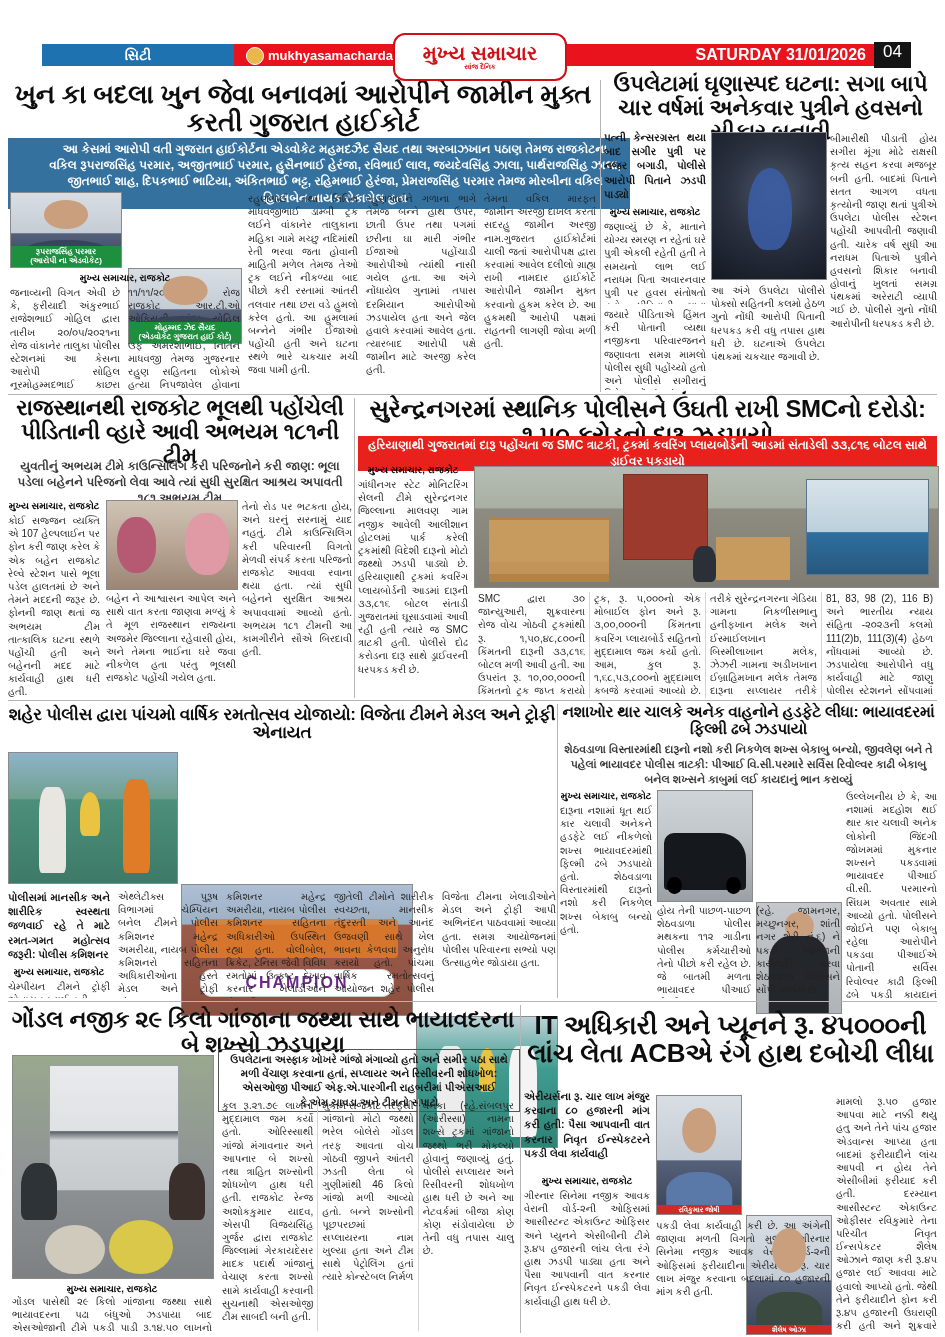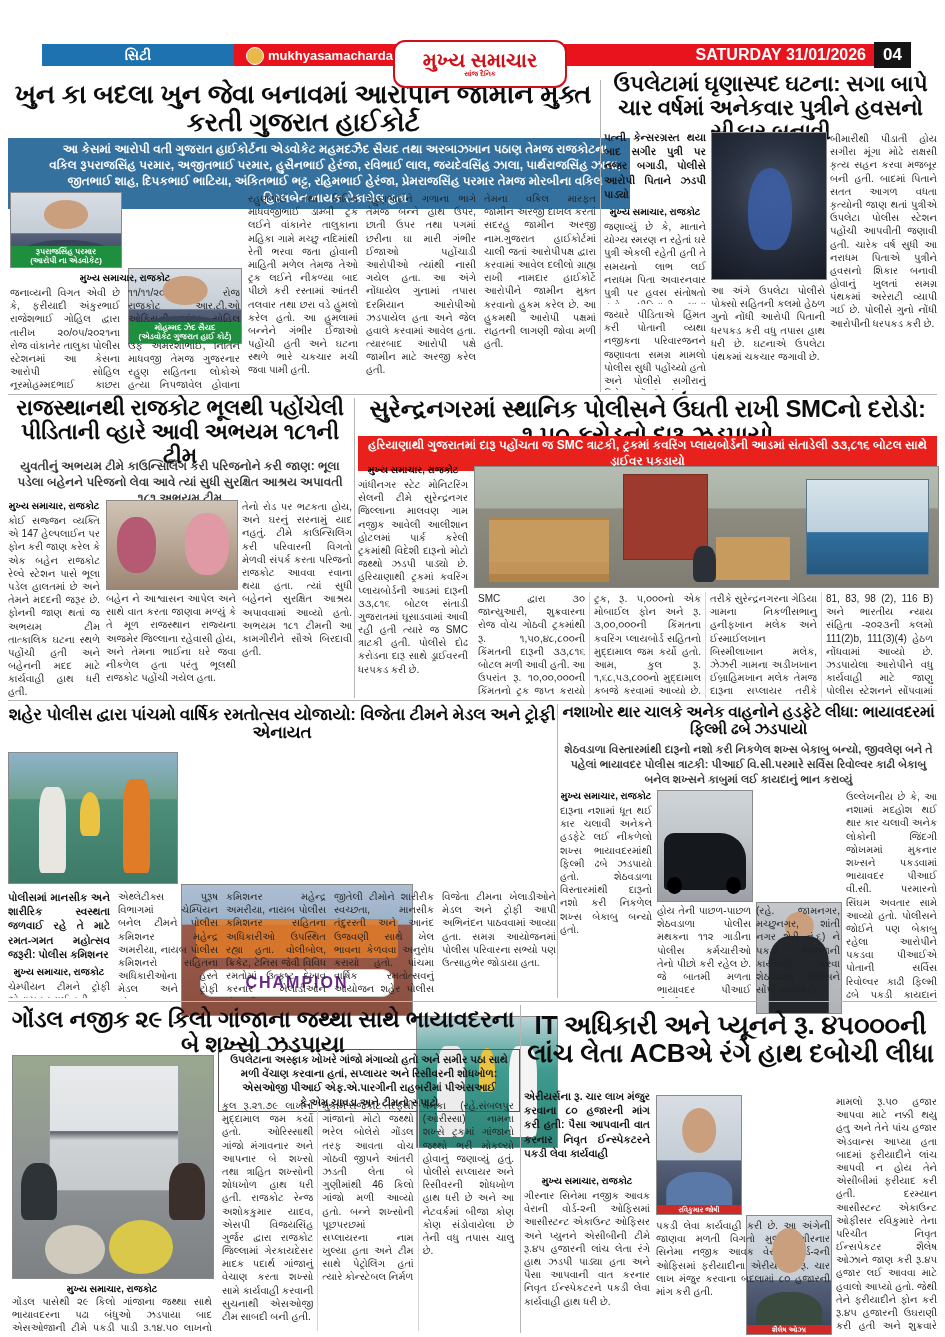--- a/index.html
+++ b/index.html
@@ -4,24 +4,24 @@
 <style>
   html,body{margin:0;padding:0;background:#e9e9e9;}
   #page{position:relative;width:945px;height:1337px;background:#ffffff;margin:0 auto;
         font-family:"Liberation Sans","DejaVu Sans",sans-serif;color:#1c1c1c;overflow:hidden;}
   .abs{position:absolute;}
   
   .m-blue{background:#1f72b0;color:#fff;font-weight:bold;font-size:14px;display:flex;align-items:center;justify-content:center;}
   .m-red{background:#e8131c;color:#fff;display:flex;align-items:center;}
   .m-email{font-size:13px;font-weight:bold;margin-left:34px;}
   .m-date{position:absolute;right:8px;top:0;bottom:0;display:flex;align-items:center;font-size:16px;font-weight:bold;margin-left:34px;}
-  .m-logo{background:#fff;border:2px solid #d20f16;border-radius:12px;display:flex;flex-direction:column;align-items:center;justify-content:center;margin-top:7px;}
+  .m-logo{background:#fff;border:2px solid #d20f16;border-radius:12px;display:flex;flex-direction:column;align-items:center;justify-content:center;}
   .m-logo .big{color:#d20f16;font-weight:bold;font-size:20px;line-height:1;}
   .m-logo .small{color:#d20f16;font-weight:bold;font-size:7px;line-height:1.2;}
-  .m-black{background:#141414;color:#fff;font-weight:bold;font-size:17px;display:flex;align-items:center;justify-content:center;}
+  .m-black{background:#141414;color:#fff;font-weight:normal;font-size:17px;display:flex;justify-content:center;}
   .hand{width:16px;height:16px;border-radius:50%;background:#e8b84b;position:absolute;left:12px;top:3px;border:1px solid #fff;}
   
   .hl{font-weight:bold;color:#0d0d0d;text-align:center;line-height:1.08;letter-spacing:-0.3px;}
   .strip-blue{background:#35719f;color:#fff;font-weight:bold;text-align:center;font-size:12px;line-height:1.35;padding:3px 8px;}
   .strip-red{background:#e8211c;color:#fff;font-weight:bold;text-align:center;font-size:12px;line-height:1.3;padding:2px 8px;}
   .sub-gray{color:#3a3a3a;font-weight:bold;text-align:center;font-size:12px;line-height:1.35;}
   .sub-box{color:#141414;font-weight:bold;text-align:center;font-size:10.5px;line-height:1.35;border:1px solid #555;padding:2px 6px;}
   .lead{font-weight:bold;font-size:10.5px;line-height:1.35;color:#141414;text-align:justify;}
   .byline{font-weight:bold;font-size:9.5px;text-align:center;color:#000;margin:2px 0;}
   .body-t{font-size:10px;line-height:1.32;text-align:justify;color:#222;overflow:hidden;}
@@ -108,21 +108,21 @@
     <div class="abs ph ph-sad" style="left:107px;top:60px;width:114px;height:146px;"></div>
     <div class="abs body-t" style="left:226px;top:60px;width:107px;height:258px;">બીમારીથી પીડાતી હોય સગીરા મૂંગા મોઢે રાક્ષસી કૃત્ય સહન કરવા મજબૂર બની હતી. બાદમાં પિતાને સતત આગળ વધતા કૃત્યોની જાણ થતાં પુત્રીએ ઉપલેટા પોલીસ સ્ટેશન પહોંચી આપવીતી જણાવી હતી. ચારેક વર્ષ સુધી આ નરાધમ પિતાએ પુત્રીને હવસનો શિકાર બનાવી હોવાનું ખુલતાં સમગ્ર પંથકમાં અરેરાટી વ્યાપી ગઈ છે. પોલીસે ગુનો નોંધી આરોપીની ધરપકડ કરી છે.</div>
     <div class="abs body-t" style="left:0;top:236px;width:102px;height:82px;">જયારે પીડિતાએ હિંમત કરી પોતાની વ્યથા નજીકના પરિવારજનને જણાવતા સમગ્ર મામલો પોલીસ સુધી પહોંચ્યો હતો અને પોલીસે સગીરાનું નિવેદન નોંધ્યું હતું.</div>
     <div class="abs body-t" style="left:107px;top:212px;width:114px;height:106px;">આ અંગે ઉપલેટા પોલીસે પોક્સો સહિતની કલમો હેઠળ ગુનો નોંધી આરોપી પિતાની ધરપકડ કરી વધુ તપાસ હાથ ધરી છે. ઘટનાએ ઉપલેટા પંથકમાં ચકચાર જગાવી છે.</div>
   </div>
 
   <div class="abs" style="left:8px;top:396px;width:344px;height:304px;">
     <div class="abs hl" style="left:0;top:0;width:344px;font-size:22px;">રાજસ્થાનથી રાજકોટ ભૂલથી પહોંચેલી પીડિતાની વ્હારે આવી અભયમ ૧૮૧ની ટીમ</div>
     <div class="abs sub-gray" style="left:0;top:62px;width:344px;">યુવતીનું અભયમ ટીમે કાઉન્સિલિંગ કરી પરિજનોને કરી જાણ: ભૂલા પડેલા બહેનને પરિજનો લેવા આવે ત્યાં સુધી સુરક્ષિત આશ્રય અપાવતી ૧૮૧ અભયમ ટીમ</div>
     <div class="abs byline" style="left:0;top:102px;width:92px;">મુખ્ય સમાચાર, રાજકોટ</div>
-    <div class="abs body-t" style="left:0;top:118px;width:92px;height:184px;">કોઈ સજ્જન વ્યક્તિ એ 147 હેલ્પલાઈન પર ફોન કરી જાણ કરેલ કે એક બહેન રાજકોટ રેલ્વે સ્ટેશન પાસે ભૂલા પડેલ હાલતમાં છે અને તેમને મદદની જરૂર છે. ફોનની જાણ થતાં જ અભયમ ટીમ તાત્કાલિક ઘટના સ્થળે પહોંચી હતી અને બહેનની મદદ માટે કાર્યવાહી હાથ ધરી હતી.</div>
+    <div class="abs body-t" style="left:0;top:118px;width:92px;height:184px;">કોઈ સજ્જન વ્યક્તિ એ 107 હેલ્પલાઈન પર ફોન કરી જાણ કરેલ કે એક બહેન રાજકોટ રેલ્વે સ્ટેશન પાસે ભૂલા પડેલ હાલતમાં છે અને તેમને મદદની જરૂર છે. ફોનની જાણ થતાં જ અભયમ ટીમ તાત્કાલિક ઘટના સ્થળે પહોંચી હતી અને બહેનની મદદ માટે કાર્યવાહી હાથ ધરી હતી.</div>
     <div class="abs ph ph-counsel" style="left:98px;top:104px;width:130px;height:88px;"></div>
     <div class="abs body-t" style="left:98px;top:196px;width:130px;height:106px;">બહેન ને આશ્વાસન આપેલ અને સાથે વાત કરતા જાણવા મળ્યું કે તે મૂળ રાજસ્થાન રાજ્યના અજમેર જિલ્લાના રહેવાસી હોય, અને તેમના ભાઈના ઘરે જવા નીકળેલ હતા પરંતુ ભૂલથી રાજકોટ પહોંચી ગયેલ હતા.</div>
     <div class="abs body-t" style="left:234px;top:104px;width:110px;height:198px;">તેનો રોડ પર ભટકતા હોય, અને ઘરનું સરનામું યાદ નહતું. ટીમે કાઉન્સિલિંગ કરી પરિવારની વિગતો મેળવી સંપર્ક કરતા પરિજનો રાજકોટ આવવા રવાના થયા હતા. ત્યાં સુધી બહેનને સુરક્ષિત આશ્રય અપાવવામાં આવ્યો હતો. અભયમ ૧૮૧ ટીમની આ કામગીરીને સૌએ બિરદાવી હતી.</div>
   </div>
 
   <div class="abs" style="left:358px;top:396px;width:579px;height:304px;">
     <div class="abs hl" style="left:0;top:0;width:579px;font-size:24px;">સુરેન્દ્રનગરમાં સ્થાનિક પોલીસને ઉંઘતી રાખી SMCનો દરોડો: ૧.૫૦ કરોડનો દારૂ ઝડપાયો</div>
     <div class="abs strip-red" style="left:0;top:40px;width:563px;">હરિયાણાથી ગુજરાતમાં દારૂ પહોંચતા જ SMC ત્રાટકી, ટ્રકમાં કવરિંગ પ્લાયબોર્ડની આડમાં સંતાડેલી ૩૩,૮૧૬ બોટલ સાથે ડ્રાઈવર પકડાયો</div>
     <div class="abs byline" style="left:0;top:66px;width:110px;">મુખ્ય સમાચાર, રાજકોટ</div>
     <div class="abs body-t" style="left:0;top:82px;width:110px;height:218px;">ગાંધીનગર સ્ટેટ મોનિટરિંગ સેલની ટીમે સુરેન્દ્રનગર જિલ્લાના માલવણ ગામ નજીક આવેલી આલીશાન હોટલમાં પાર્ક કરેલી ટ્રકમાંથી વિદેશી દારૂનો મોટો જથ્થો ઝડપી પાડ્યો છે. હરિયાણાથી ટ્રકમાં કવરિંગ પ્લાયબોર્ડની આડમાં દારૂની ૩૩,૮૧૬ બોટલ સંતાડી ગુજરાતમાં ઘૂસાડવામાં આવી રહી હતી ત્યારે જ SMC ત્રાટકી હતી. પોલીસે દોઢ કરોડના દારૂ સાથે ડ્રાઈવરની ધરપકડ કરી છે.</div>

